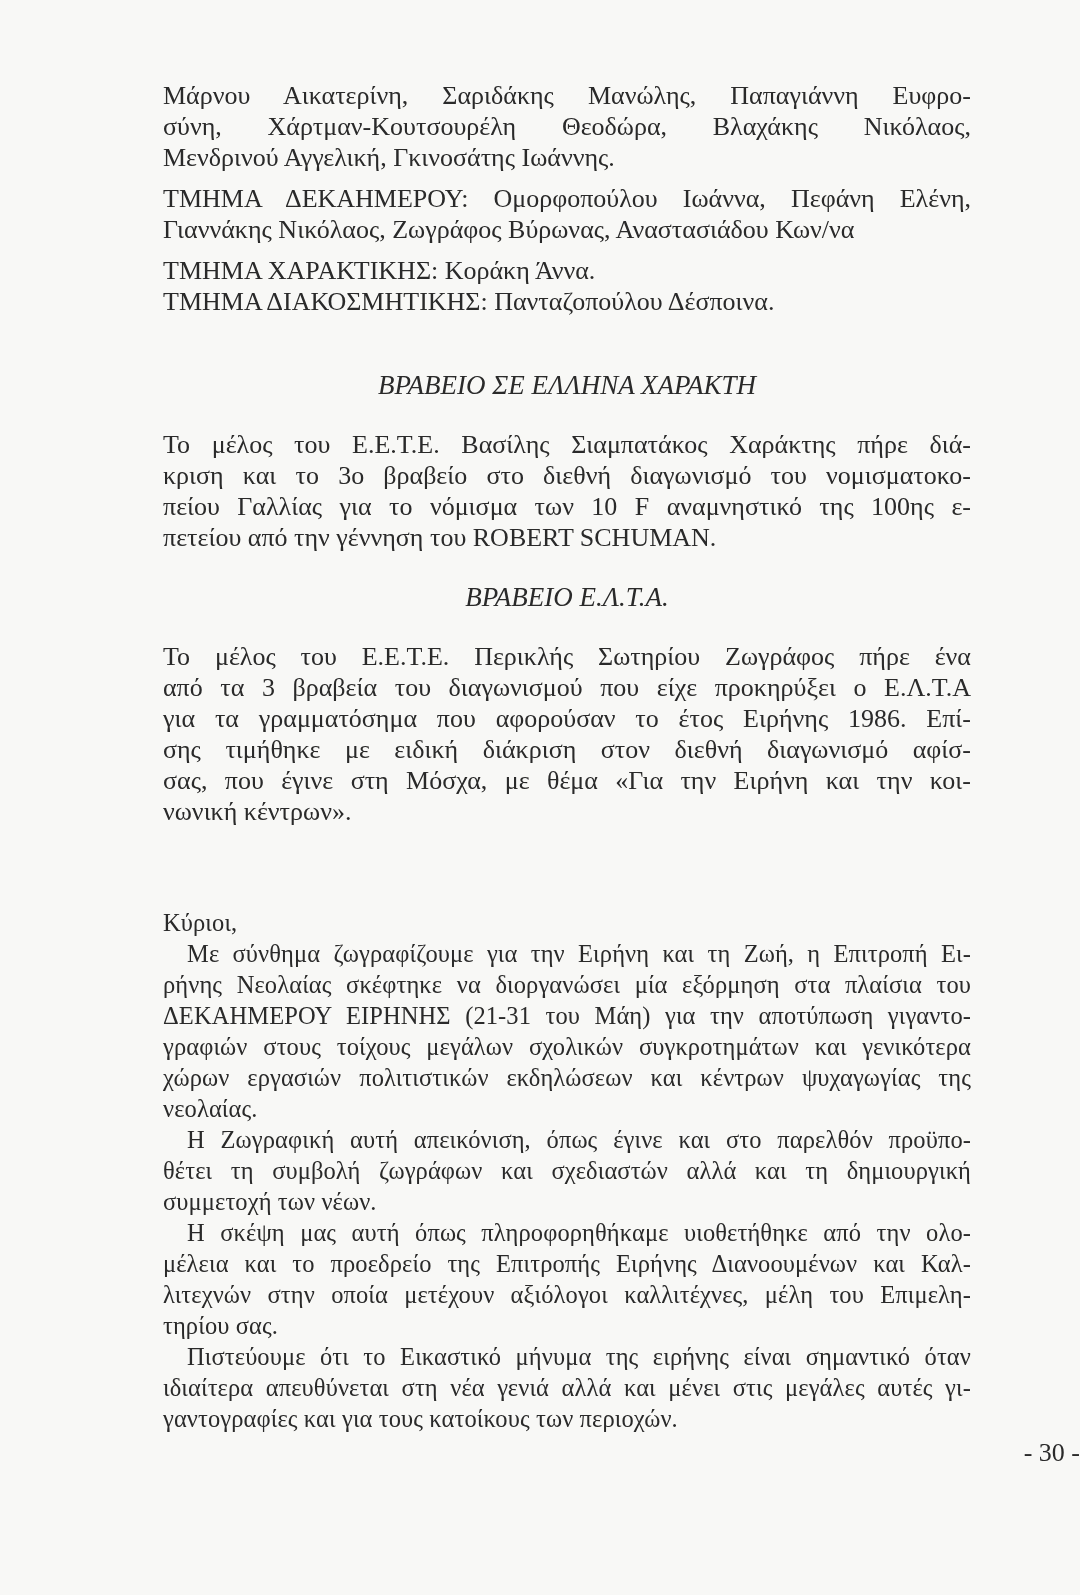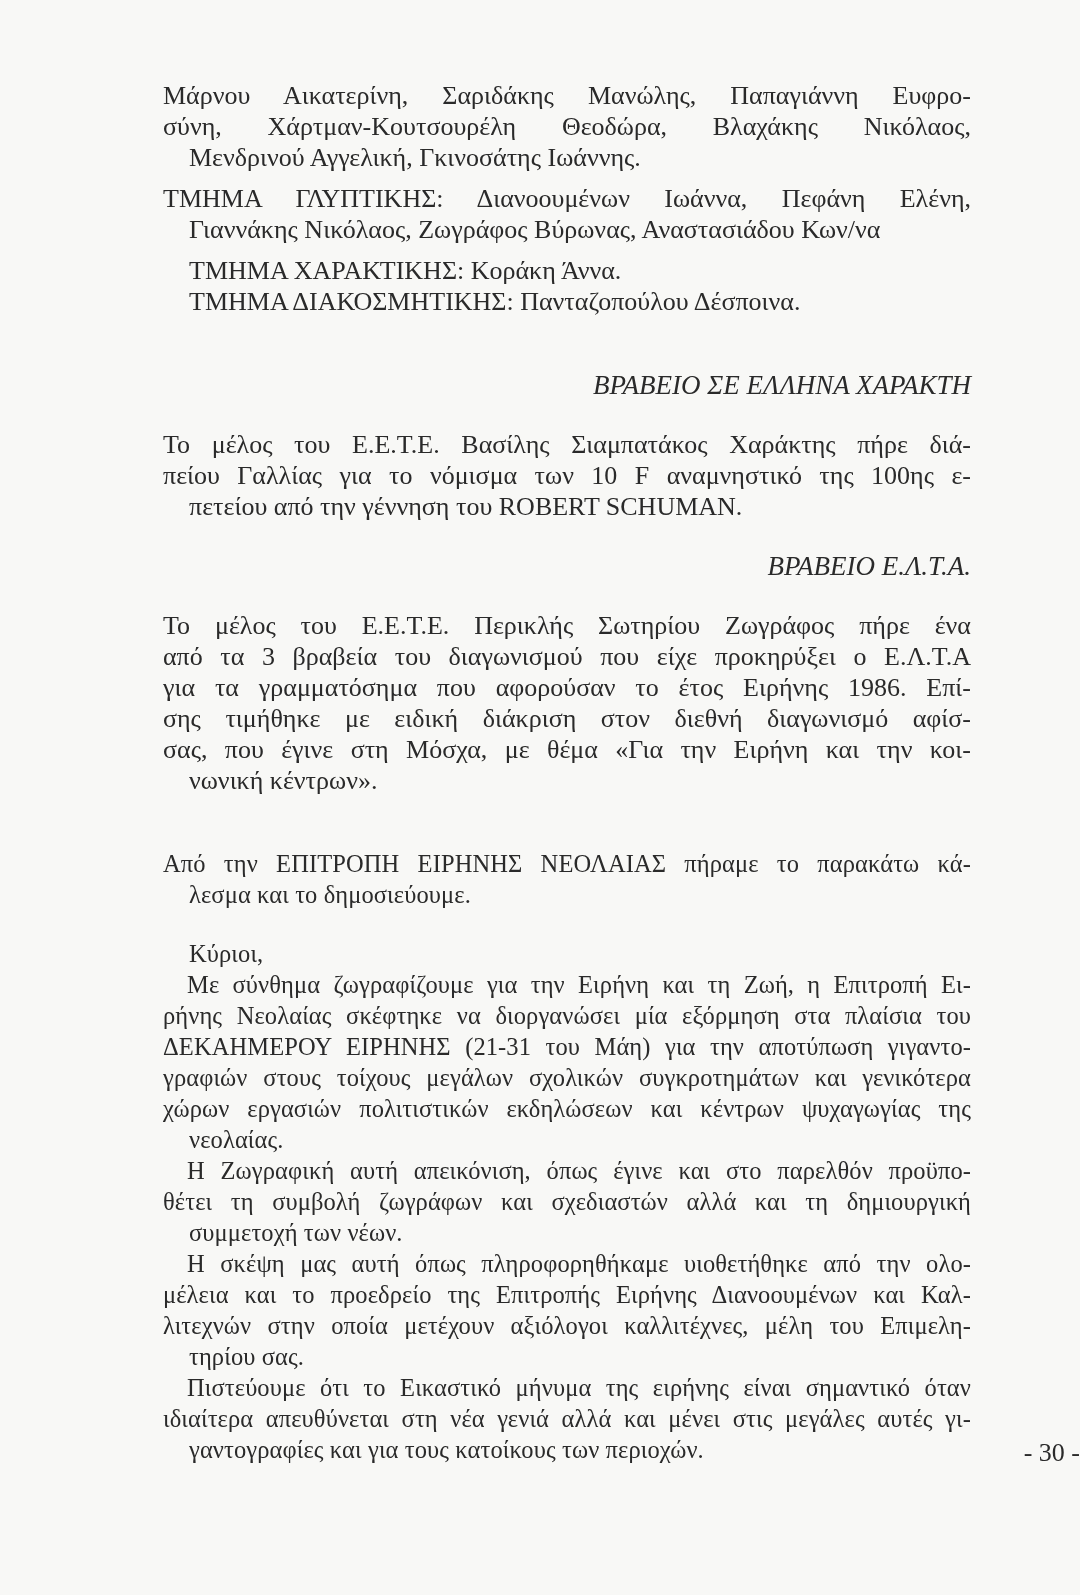--- a/index.html
+++ b/index.html
@@ -19,32 +19,32 @@
       width: 808px;
     }
     .line {
       font-size: 26px;
       line-height: 31px;
       white-space: nowrap;
       text-align: justify;
       text-align-last: justify;
       display: block;
     }
-    .line.last { text-align-last: left; margin-left: 26px; }
+    .line.last { text-align-last: left; }
     .line.indent { padding-left: 24px; }
     .block { margin: 0; }
     .gap-s { height: 10px; }
     .gap-m { height: 28px; }
     .gap-l { height: 52px; }
     .italic .line { }
     .heading {
       font-style: italic;
       font-size: 27px;
       line-height: 32px;
-      text-align: right;
+      text-align: center;
     }
     .letter .line { font-size: 24.5px; line-height: 31px; letter-spacing: 0.1px; }
     .page-number {
       position: absolute;
       left: 0; right: 0;
       top: 1438px;
       text-align: right;
       font-size: 26px;
       padding-left: 20px;
     }
@@ -56,21 +56,21 @@
 
   <div class="block">
     <span class="line">Μάρνου Αικατερίνη, Σαριδάκης Μανώλης, Παπαγιάννη Ευφρο-</span>
     <span class="line">σύνη, Χάρτμαν-Κουτσουρέλη Θεοδώρα, Βλαχάκης Νικόλαος,</span>
     <span class="line last">Μενδρινού Αγγελική, Γκινοσάτης Ιωάννης.</span>
   </div>
 
   <div class="gap-s"></div>
 
   <div class="block">
-    <span class="line">ΤΜΗΜΑ ΓΛΥΠΤΙΚΗΣ: Διανοουμένων Ιωάννα, Πεφάνη Ελένη,</span>
+    <span class="line">ΤΜΗΜΑ ΔΕΚΑΗΜΕΡΟΥ: Ομορφοπούλου Ιωάννα, Πεφάνη Ελένη,</span>
     <span class="line last">Γιαννάκης Νικόλαος, Ζωγράφος Βύρωνας, Αναστασιάδου Κων/να</span>
   </div>
 
   <div class="gap-s"></div>
 
   <div class="block">
     <span class="line last">ΤΜΗΜΑ ΧΑΡΑΚΤΙΚΗΣ: Κοράκη Άννα.</span>
   </div>
 
   <div class="block">
@@ -78,20 +78,21 @@
   </div>
 
   <div class="gap-l"></div>
 
   <div class="heading">ΒΡΑΒΕΙΟ ΣΕ ΕΛΛΗΝΑ ΧΑΡΑΚΤΗ</div>
 
   <div class="gap-m"></div>
 
   <div class="block italic">
     <span class="line">Το μέλος του Ε.Ε.Τ.Ε. Βασίλης Σιαμπατάκος Χαράκτης πήρε διά-</span>
+    <span class="line">κριση και το 3ο βραβείο στο διεθνή διαγωνισμό του νομισματοκο-</span>
     <span class="line">πείου Γαλλίας για το νόμισμα των 10 F αναμνηστικό της 100ης ε-</span>
     <span class="line last">πετείου από την γέννηση του ROBERT SCHUMAN.</span>
   </div>
 
   <div class="gap-m"></div>
 
   <div class="heading">ΒΡΑΒΕΙΟ Ε.Λ.Τ.Α.</div>
 
   <div class="gap-m"></div>
 
@@ -99,24 +100,20 @@
     <span class="line">Το μέλος του Ε.Ε.Τ.Ε. Περικλής Σωτηρίου Ζωγράφος πήρε ένα</span>
     <span class="line">από τα 3 βραβεία του διαγωνισμού που είχε προκηρύξει ο Ε.Λ.Τ.Α</span>
     <span class="line">για τα γραμματόσημα που αφορούσαν το έτος Ειρήνης 1986. Επί-</span>
     <span class="line">σης τιμήθηκε με ειδική διάκριση στον διεθνή διαγωνισμό αφίσ-</span>
     <span class="line">σας, που έγινε στη Μόσχα, με θέμα «Για την Ειρήνη και την κοι-</span>
     <span class="line last">νωνική κέντρων».</span>
   </div>
 
   <div class="gap-l"></div>
 
-  <div class="block italic letter">
-    <span class="line">Από την ΕΠΙΤΡΟΠΗ ΕΙΡΗΝΗΣ ΝΕΟΛΑΙΑΣ πήραμε το παρακάτω κά-</span>
-    <span class="line last">λεσμα και το δημοσιεύουμε.</span>
-  </div>
 
   <div class="gap-m"></div>
 
   <div class="block letter">
     <span class="line last">Κύριοι,</span>
 
     <div>
       <span class="line indent">Με σύνθημα ζωγραφίζουμε για την Ειρήνη και τη Ζωή, η Επιτροπή Ει-</span>
       <span class="line">ρήνης Νεολαίας σκέφτηκε να διοργανώσει μία εξόρμηση στα πλαίσια του</span>
       <span class="line">ΔΕΚΑΗΜΕΡΟΥ ΕΙΡΗΝΗΣ (21-31 του Μάη) για την αποτύπωση γιγαντο-</span>

